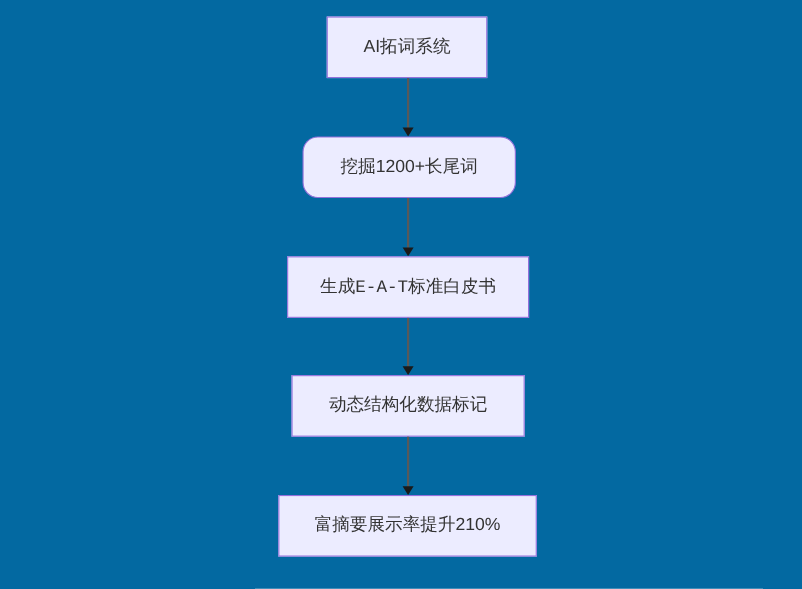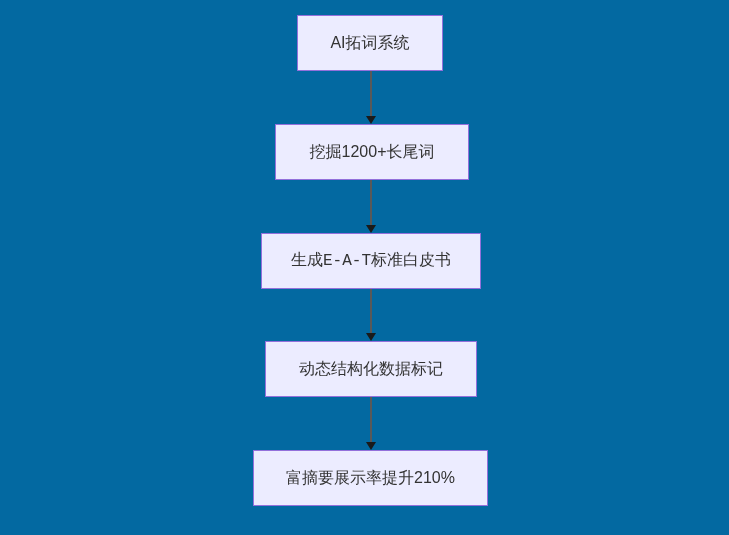--- a/index.html
+++ b/index.html
@@ -26,21 +26,21 @@
     align-items: center;
     justify-content: center;
   }
   .node-label {
     font-size: 16px;
     color: #333333;
     white-space: nowrap;
     line-height: 1;
   }
   .node-1 { left: 297px; top: 15px;  width: 146px; }
-  .node-2 { left: 275px; top: 124px; width: 194px; }
+  .node-2 { left: 275px; top: 124px; width: 194px; border-radius: 14px; }
   .node-3 { left: 261px; top: 233px; width: 220px; font-family: Liberation Mono, monospace; }
   .node-4 { left: 265px; top: 341px; width: 212px; }
   .node-5 { left: 253px; top: 450px; width: 235px; }
 
   .edge {
     position: absolute;
     left: 365px;
     width: 12px;
   }
   .edge-1 { top: 71px;  height: 53px; }

